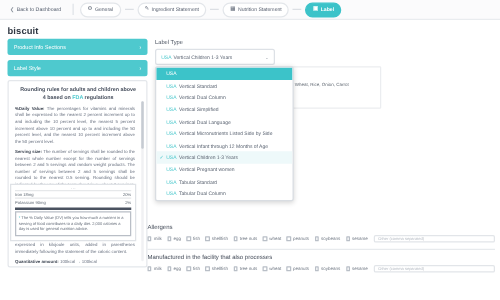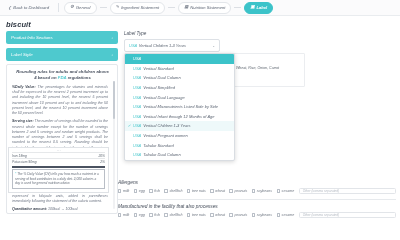--- a/index.html
+++ b/index.html
@@ -5,21 +5,21 @@
 <style>
   * { box-sizing: border-box; margin: 0; padding: 0; }
   html, body {
     width: 400px; height: 225px;
     background: #ffffff;
     font-family: "Liberation Sans", sans-serif;
     font-size: 4px;
     color: #3b4452;
     overflow: hidden;
   }
-  .app { position: relative; width: 400px; height: 225px; background:#fff;font-style:italic; }
+  .app { position: relative; width: 400px; height: 225px; background:#fff; }
 
   
   .topnav {
     height: 16px;
     display: flex;
     align-items: center;
     gap: 3px;
     padding: 0 4px;
     background: #fbfbfc;
     border-bottom: 1px solid #e9ecef;

